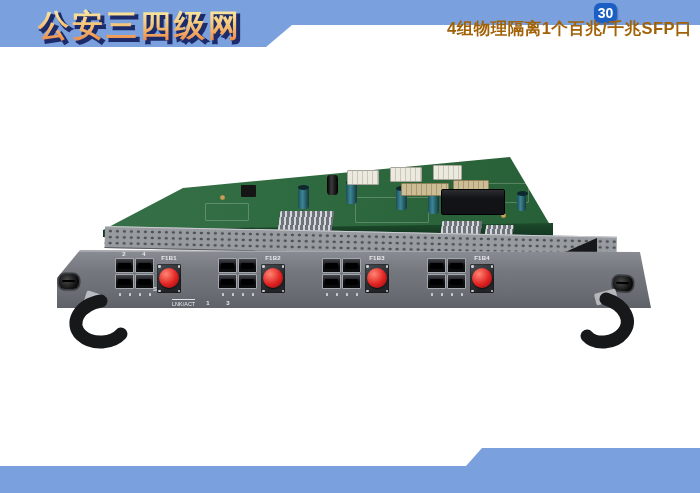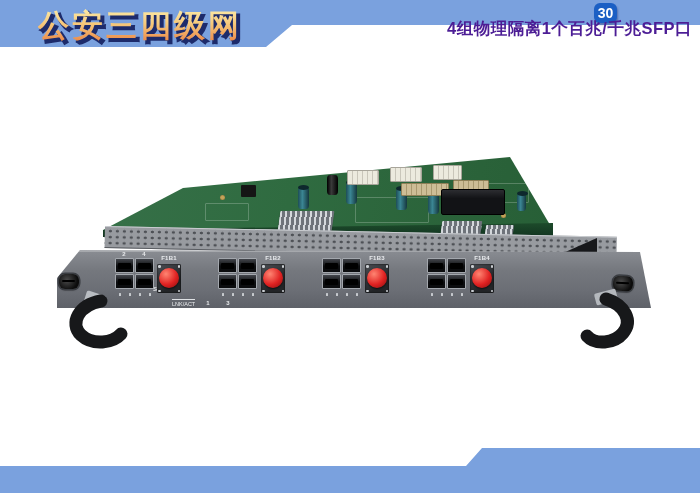--- a/index.html
+++ b/index.html
@@ -17,21 +17,21 @@
     .title-fill{background:linear-gradient(180deg,#fdf4b4 0%,#f6c87a 45%,#e8763a 100%);
       -webkit-background-clip:text;background-clip:text;color:transparent;}
   }
   .page-badge{position:absolute;left:594px;top:3px;width:23px;height:20px;border-radius:6px;
     background:#1b5fc4;color:#ffffff;font-size:14px;font-weight:bold;text-align:center;line-height:20px;
     box-shadow:1px 2px 2px rgba(10,20,90,.35);}
 
   
   .ribbon-bottom{position:absolute;left:0;bottom:0;width:700px;height:45px;background:#7aa1de;
     clip-path:polygon(0 18px,466px 18px,482px 0,700px 0,700px 45px,0 45px);}
-  .caption{position:absolute;right:8px;top:18px;font-size:16.5px;font-weight:bold;color:#4c1d95;
+  .caption{position:absolute;right:8px;top:18px;font-size:16.5px;font-weight:bold;color:#a16207;
     letter-spacing:.5px;white-space:nowrap;}
 
   
   .device{position:absolute;left:55px;top:125px;width:600px;height:240px;}
 
   
   .pcb{position:absolute;left:0;top:0;width:600px;height:112px;
     clip-path:polygon(128px 63px,455px 32px,498px 105px,498px 112px,48px 112px,48px 105px);
     background:linear-gradient(100deg,#38714a 0%,#2f6b40 40%,#2a6239 70%,#235b33 100%);}
   .pcb-edge{position:absolute;left:48px;top:98px;width:450px;height:14px;

